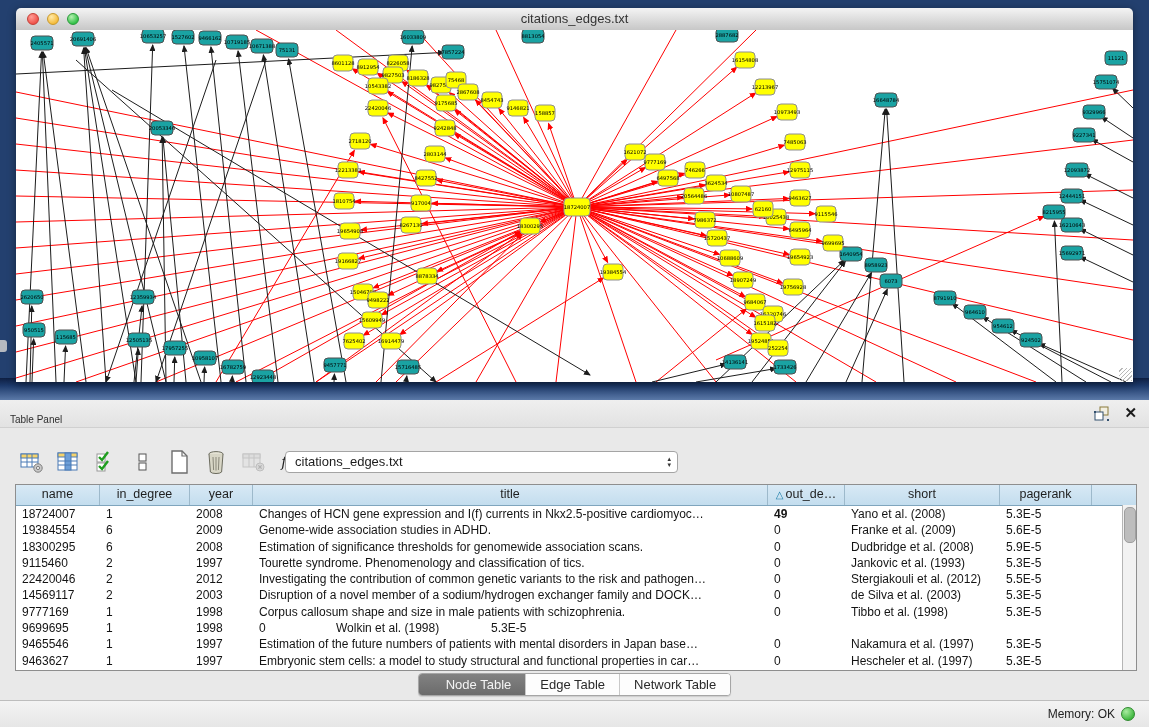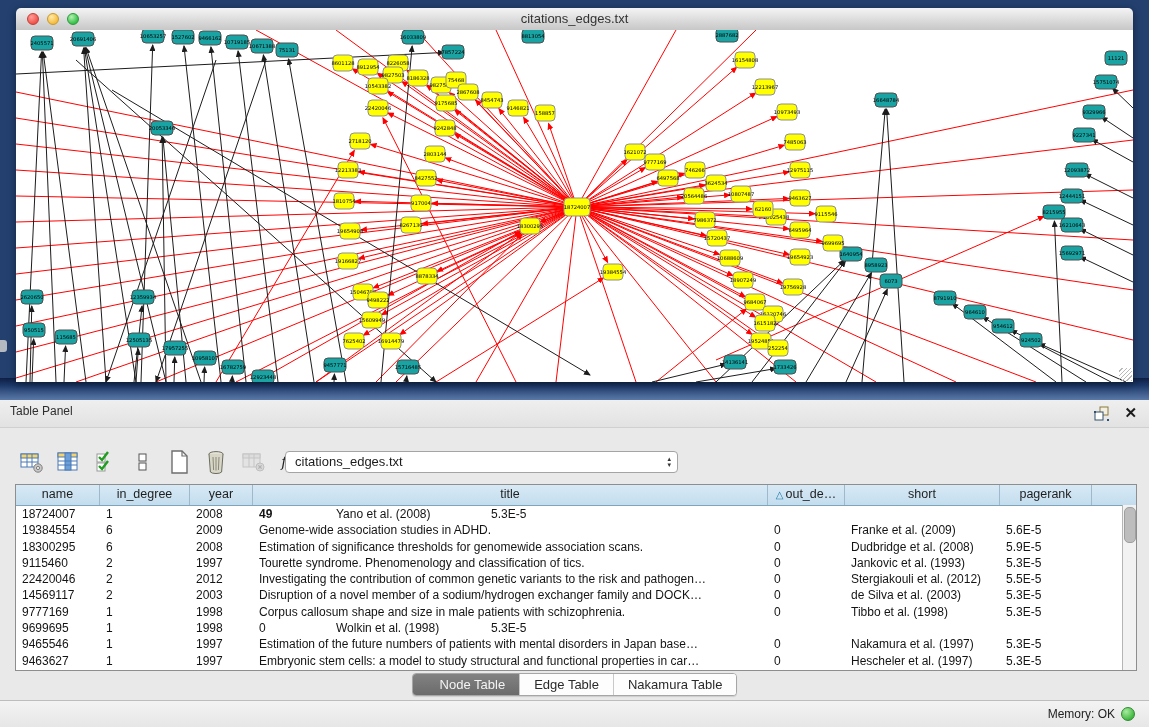--- a/index.html
+++ b/index.html
@@ -28,21 +28,21 @@
   svg text.nl{font-family:"DejaVu Sans",sans-serif;font-size:5.2px;fill:#000;}
   svg line.er{stroke:#ff0000;stroke-width:1;}
   svg line.ek{stroke:#1c1c1c;stroke-width:1;}
   svg rect.nt{fill:#1aa3a3;stroke:#4f4f4f;stroke-width:1;}
   svg rect.ny{fill:#ffff00;stroke:#8f8f8f;stroke-width:1;}
 
   
   .panel{position:absolute;left:0;top:400px;width:1149px;height:327px;background:#e9e9e9;}
   .panel-header{position:absolute;left:0;top:0;width:100%;height:27px;
      background:linear-gradient(#efefef,#e2e2e2);border-bottom:1px solid #d0d0d0;}
-  .panel-title{position:absolute;left:10px;top:4px;font-size:12px;color:#2e2e2e;}
+  .panel-title{position:absolute;left:10px;top:14px;font-size:10px;color:#2e2e2e;}
   .ph-icons{position:absolute;right:12px;top:4px;display:flex;gap:14px;align-items:center;}
   .xicon{font-size:15px;font-weight:bold;color:#1a1a1a;line-height:18px;cursor:default;}
   .toolbar{position:absolute;left:18px;top:45px;height:34px;display:flex;align-items:center;gap:11px;}
   .tbtn{width:26px;height:26px;display:flex;align-items:center;justify-content:center;}
   .fx{font-family:"DejaVu Serif",serif;font-style:italic;font-size:14px;color:#222;}
   .fx small{font-size:9px;}
   .combo{position:absolute;left:285px;top:51px;width:393px;height:22px;background:#fff;
      border:1px solid #a4a4a4;border-radius:4px;box-sizing:border-box;
      font-size:13px;color:#1c1c1c;line-height:20px;padding-left:9px;}
   .combo-arrows{position:absolute;right:6px;top:0px;display:flex;flex-direction:column;
@@ -787,20 +787,21 @@
         <div class="th" style="width: 77px;"><span class="sorttri">△</span>out_de…</div>
         <div class="th" style="width: 155px;">short</div>
         <div class="th" style="width: 92px;">pagerank</div>
         <div class="th" style="flex: 1 1 0%;"></div>
       </div>
     <div id="tbody">
         <div class="trow">
           <div class="td" style="width: 84px;">18724007</div>
           <div class="td" style="width: 90px;">1</div>
           <div class="td" style="width: 63px;">2008</div>
+          <div class="td" style="width: 515px;">Changes of HCN gene expression and I(f) currents in Nkx2.5-positive cardiomyoc…</div>
           <div class="td" style="width: 77px; font-weight: bold;">49</div>
           <div class="td" style="width: 155px;">Yano et al. (2008)</div>
           <div class="td" style="width: 92px;">5.3E-5</div>
         </div>
         <div class="trow">
           <div class="td" style="width: 84px;">19384554</div>
           <div class="td" style="width: 90px;">6</div>
           <div class="td" style="width: 63px;">2009</div>
           <div class="td" style="width: 515px;">Genome-wide association studies in ADHD.</div>
           <div class="td" style="width: 77px;">0</div>
@@ -881,21 +882,21 @@
       </div>
     <div class="vscroll">
       <div class="vthumb"></div>
     </div>
   </div>
 
   <div class="tabrow">
     <div class="seg" id="seg">
         <div class="seg-btn sel">Node Table</div>
         <div class="seg-btn">Edge Table</div>
-        <div class="seg-btn">Nakamura Table</div>
+        <div class="seg-btn">Network Table</div>
       </div>
   </div>
 
   <div class="status">
     <span>Memory: OK</span>
     <span class="memdot"></span>
   </div>
 </div>
 
 </body></html>

